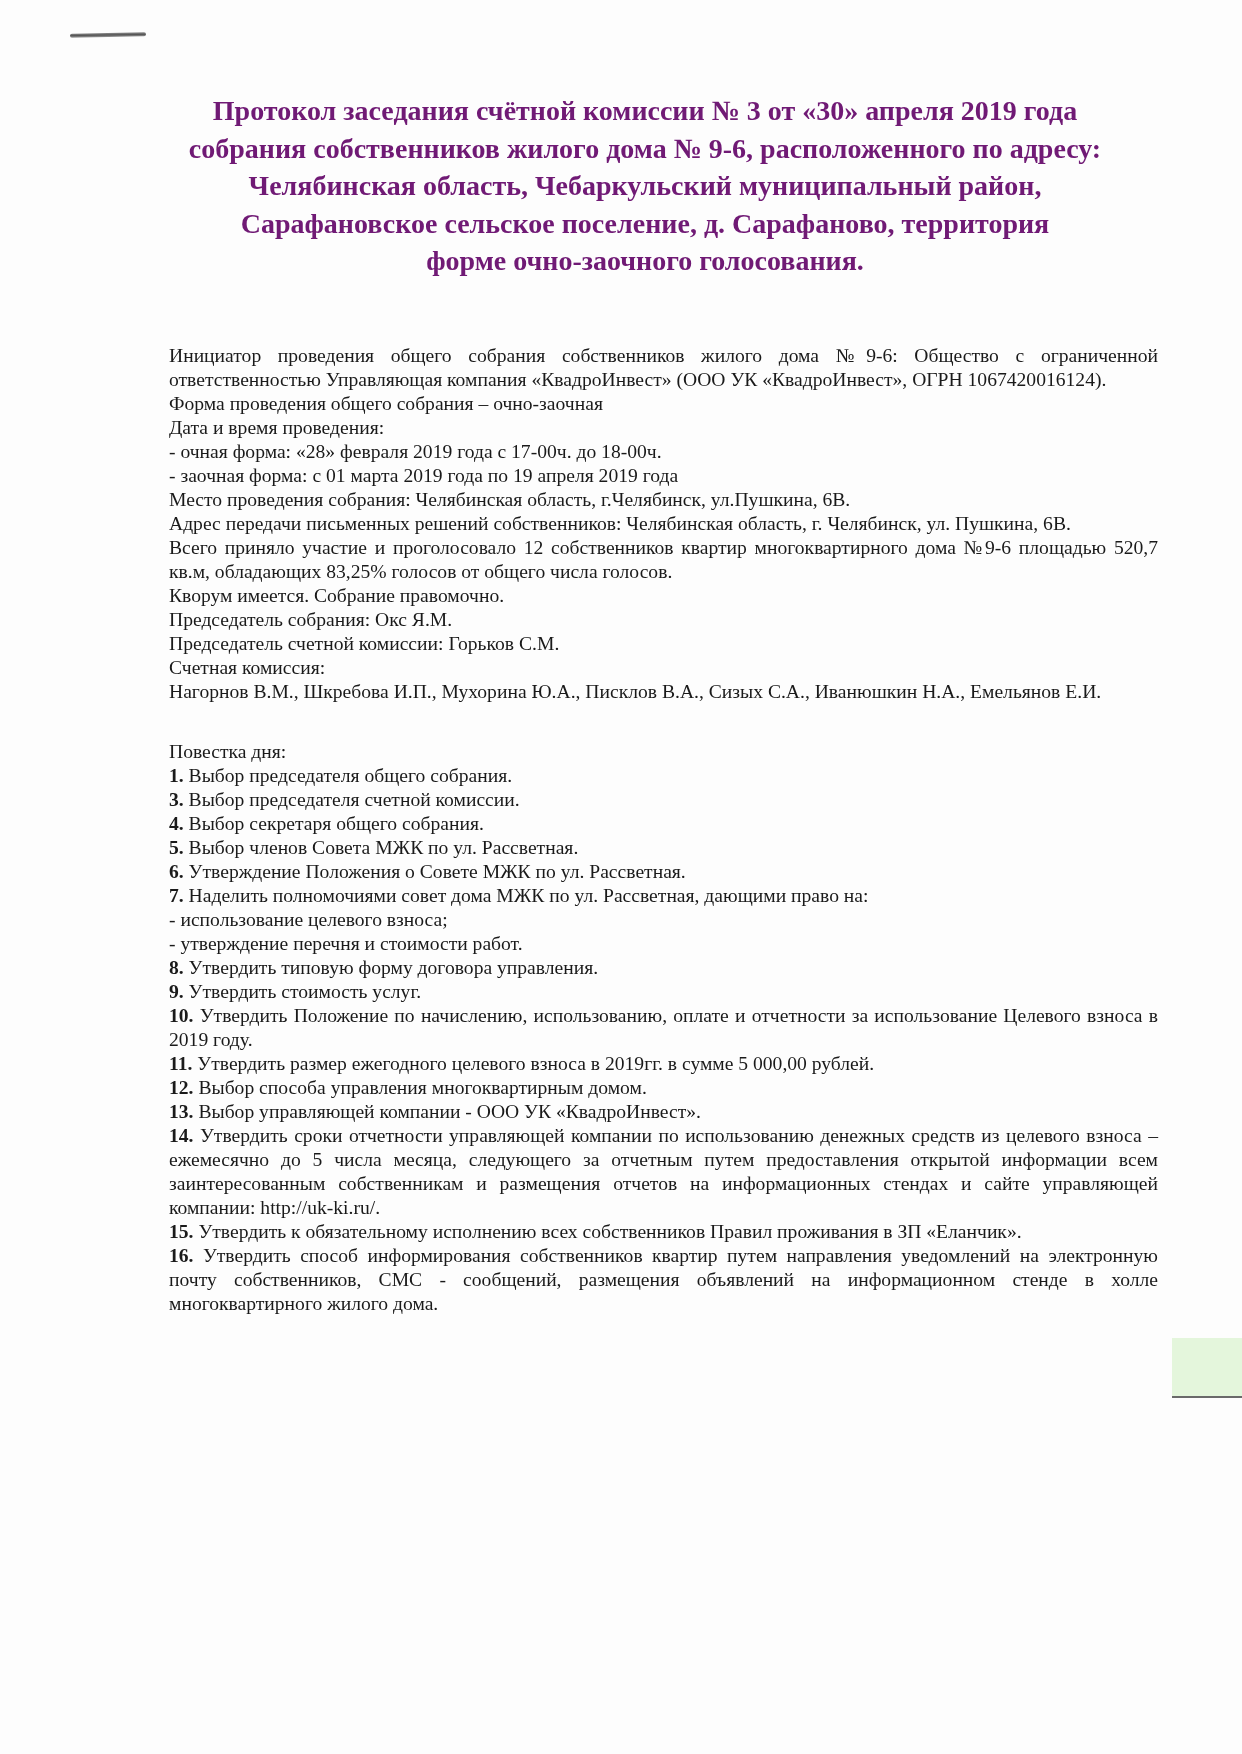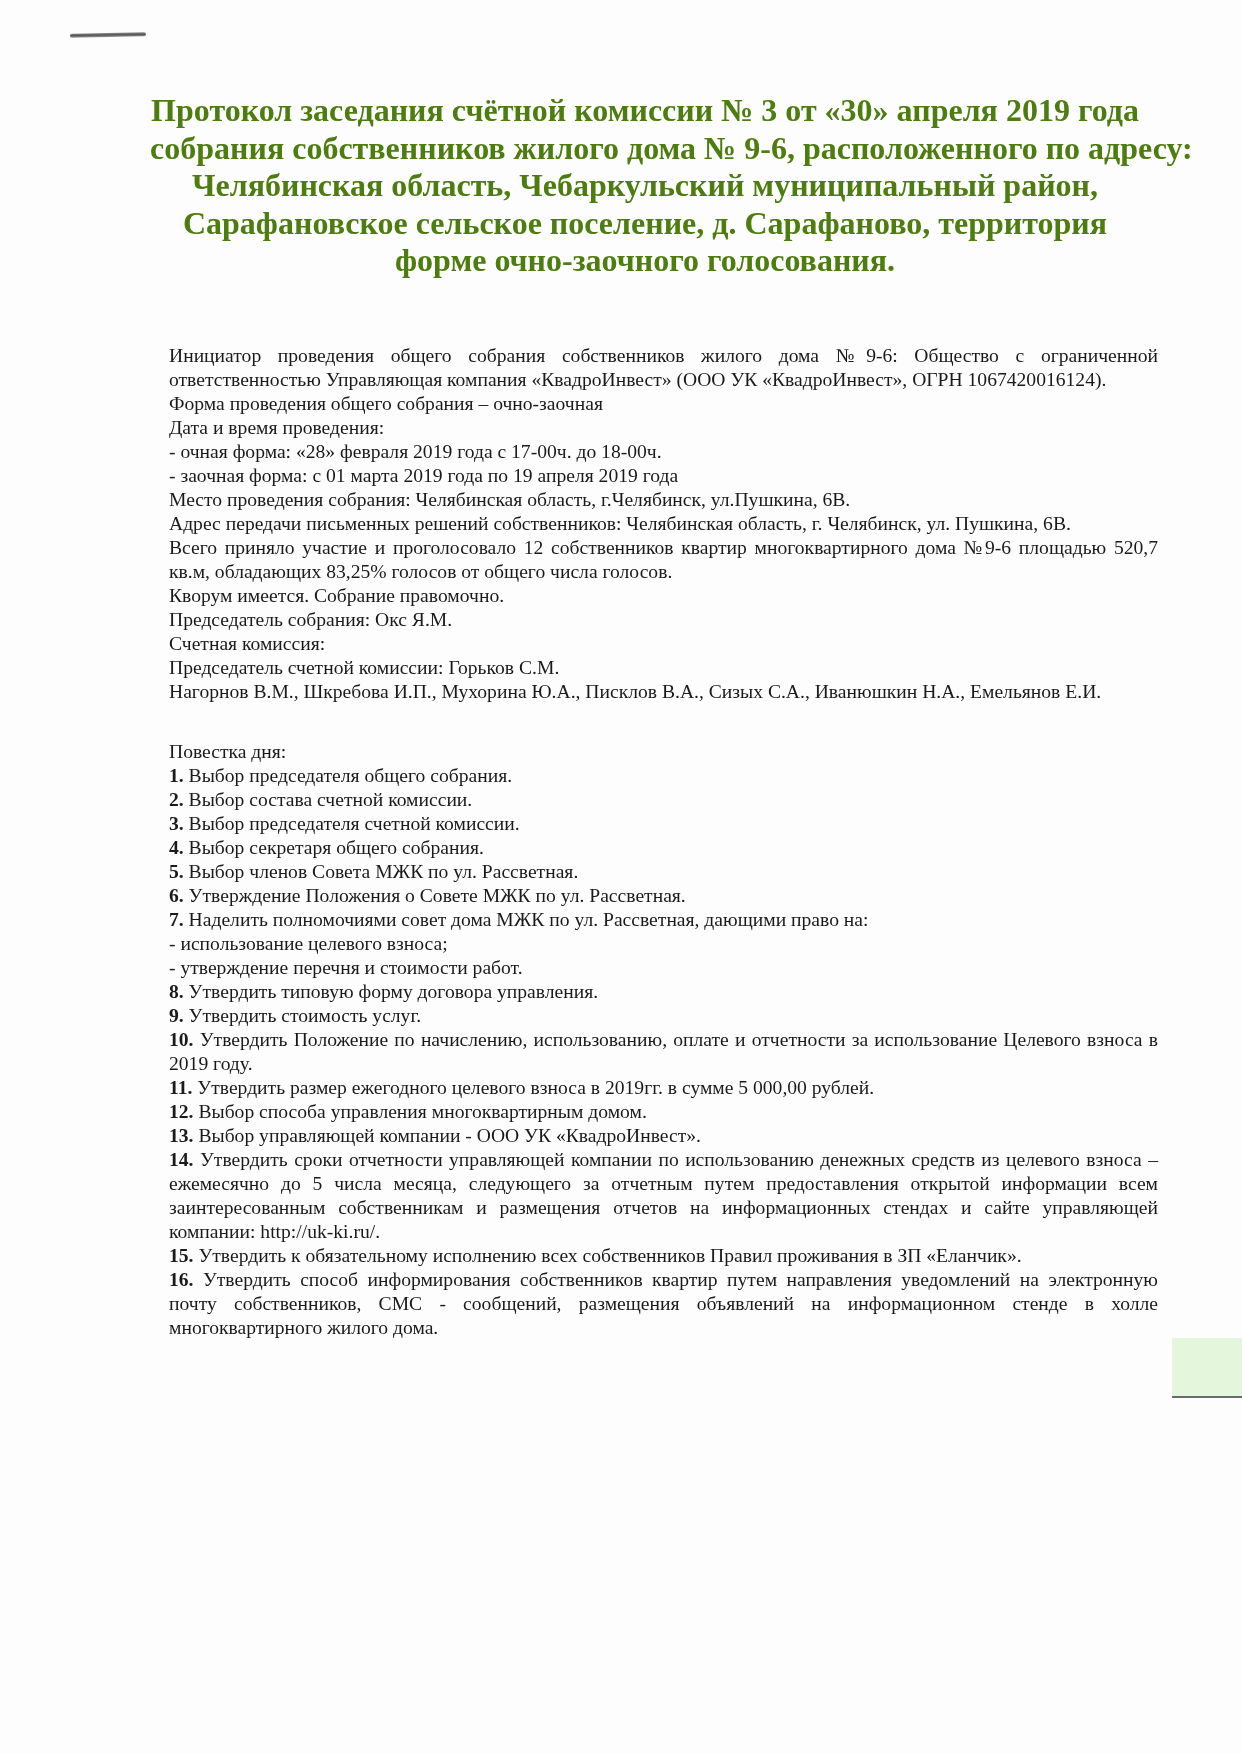--- a/index.html
+++ b/index.html
@@ -14,22 +14,22 @@
     background: linear-gradient(#8a8a8a, #555 50%, #9a9a9a);
     border-radius: 2px; transform: rotate(-1deg);
   }
   .green-patch {
     position: absolute; left: 1172px; top: 1338px; width: 70px; height: 58px;
     background: #e4f6dc;
     border-bottom: 2px solid #6a6a6a;
   }
   .title {
     position: absolute; left: 150px; top: 92px; width: 990px;
-    text-align: center; font-weight: bold; font-size: 32px; line-height: 37.5px;
-    color: #4d7c0f;
+    text-align: center; font-weight: bold; font-size: 28px; line-height: 37.5px;
+    color: #701a75;
   }
   .title div { white-space: nowrap; }
   .body {
     position: absolute; left: 169px; top: 344px; width: 989px;
     font-size: 19.6px; line-height: 24px;
   }
   .p { margin: 0; text-align: justify; text-align-last: left; }
   .gap { height: 36px; }
   .agenda-head { font-weight: normal; margin: 0; }
   .num { font-weight: bold; }
@@ -52,30 +52,29 @@
   <p class="p">Инициатор проведения общего собрания собственников жилого дома №9-6: Общество с ограниченной ответственностью Управляющая компания «КвадроИнвест» (ООО УК «КвадроИнвест», ОГРН 1067420016124).</p>
   <p class="p">Форма проведения общего собрания – очно-заочная</p>
   <p class="p">Дата и время проведения:</p>
   <p class="p">- очная форма:  «28» февраля 2019 года с 17-00ч. до 18-00ч.</p>
   <p class="p">- заочная форма: с 01 марта 2019 года по 19 апреля 2019 года</p>
   <p class="p">Место проведения собрания: Челябинская область, г.Челябинск, ул.Пушкина, 6В.</p>
   <p class="p">Адрес передачи письменных решений собственников: Челябинская область, г. Челябинск, ул. Пушкина, 6В.</p>
   <p class="p">Всего приняло участие и проголосовало 12 собственников квартир многоквартирного дома №9-6 площадью 520,7 кв.м, обладающих 83,25% голосов от общего числа голосов.</p>
   <p class="p">Кворум имеется. Собрание правомочно.</p>
   <p class="p">Председатель собрания: Окс Я.М.</p>
+  <p class="p">Председатель счетной комиссии: Горьков С.М.</p>
   <p class="p">Счетная комиссия:</p>
-  <p class="p">Председатель счетной комиссии: Горьков С.М.</p>
   <p class="p">Нагорнов В.М., Шкребова И.П., Мухорина Ю.А., Писклов В.А., Сизых С.А., Иванюшкин Н.А., Емельянов Е.И.</p>
 
   <div class="gap"></div>
 
   <p class="agenda-head">Повестка дня:</p>
   <div id="agenda-list">
       <p class="p"><span class="num">1.</span> <span> Выбор председателя общего собрания.</span></p>
-      <p class="p"><span class="num">2.</span> <span>Выбор состава счетной комиссии.</span></p>
       <p class="p"><span class="num">3.</span> <span>Выбор председателя счетной комиссии.</span></p>
       <p class="p"><span class="num">4.</span> <span>Выбор секретаря общего собрания.</span></p>
       <p class="p"><span class="num">5.</span> <span>Выбор членов Совета МЖК по ул. Рассветная.</span></p>
       <p class="p"><span class="num">6.</span> <span>Утверждение Положения о Совете МЖК по ул. Рассветная.</span></p>
       <p class="p"><span class="num">7.</span> <span>Наделить полномочиями совет дома МЖК по ул. Рассветная, дающими право на:</span></p>
       <p class="p"><span>- использование целевого взноса;</span></p>
       <p class="p"><span>- утверждение перечня и стоимости работ.</span></p>
       <p class="p"><span class="num">8.</span> <span>Утвердить типовую форму договора управления.</span></p>
       <p class="p"><span class="num">9.</span> <span>Утвердить стоимость услуг.</span></p>
       <p class="p"><span class="num">10.</span> <span>Утвердить Положение по начислению, использованию, оплате и отчетности за использование Целевого взноса в 2019 году.</span></p>

